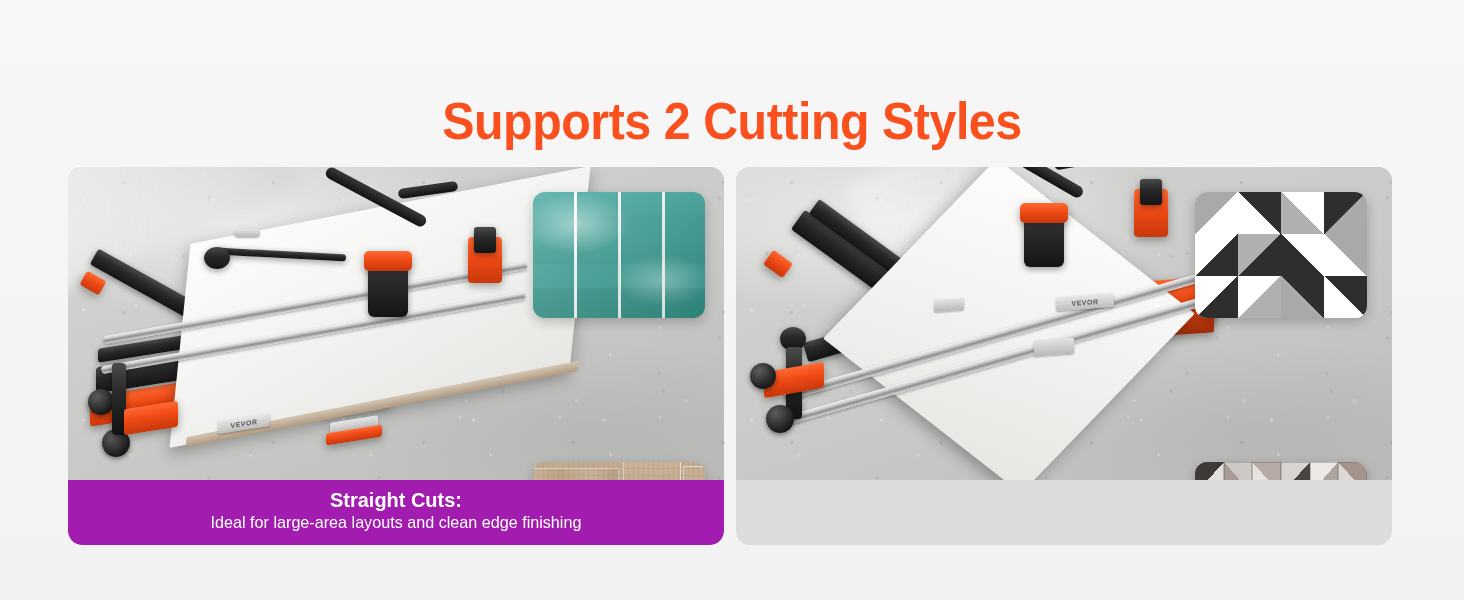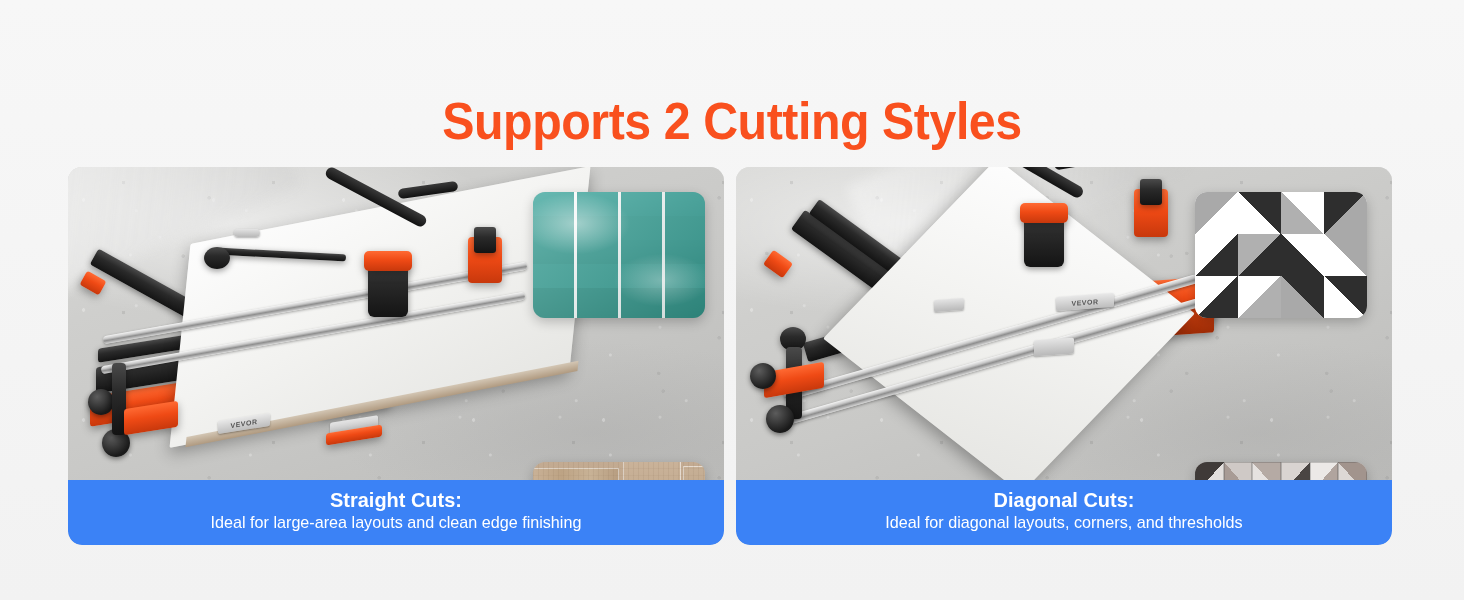--- a/index.html
+++ b/index.html
@@ -174,21 +174,21 @@
   .sw-geo .cell{ position:relative; overflow:hidden; }
   .tri{ position:absolute; width:100%; height:100%; }
 
   
   .sw-mosaic{ background:#d8d4d2; position:relative; display:grid; }
   .sw-mosaic .mcell{ position:relative; overflow:hidden; box-shadow:inset 0 0 0 .5px rgba(70,70,70,.55); }
 
   
   .caption{
     position:absolute; left:0; bottom:0; width:100%; height:65px;
-    background:#3b82f6;
+    background:#a21caf;
     color:#ffffff; text-align:center;
     padding-top:7px;
     border-bottom-left-radius:14px; border-bottom-right-radius:14px;
   }
   .cap-title{
     font-size:21px; font-weight:700; line-height:25px;
     transform:scaleX(0.95); transform-origin:center;
     white-space:nowrap;
   }
   .cap-sub{
@@ -358,19 +358,15 @@
         <div class="mcell" style="background:linear-gradient(to bottom right,#3f3a38 0 50%,#e3dfdd 50% 100%);"></div>
         <div class="mcell" style="background:linear-gradient(to bottom left,#cfc9c6 0 50%,#a89b95 50% 100%);"></div>
         <div class="mcell" style="background:linear-gradient(to top right,#e6e2e0 0 50%,#b5aaa4 50% 100%);"></div>
         <div class="mcell" style="background:linear-gradient(to bottom right,#d9d4d1 0 50%,#4a4543 50% 100%);"></div>
         <div class="mcell" style="background:linear-gradient(to top left,#b0a49e 0 50%,#ece9e7 50% 100%);"></div>
         <div class="mcell" style="background:linear-gradient(to bottom left,#a2948d 0 50%,#ddd8d5 50% 100%);"></div>
 
       </div>
     </div>
 
-    <div class="caption">
-      <div class="cap-title">Diagonal Cuts:</div>
-      <div class="cap-sub">Ideal for diagonal layouts, corners, and thresholds</div>
-    </div>
   </div>
 
 </div>
 
 </body></html>

